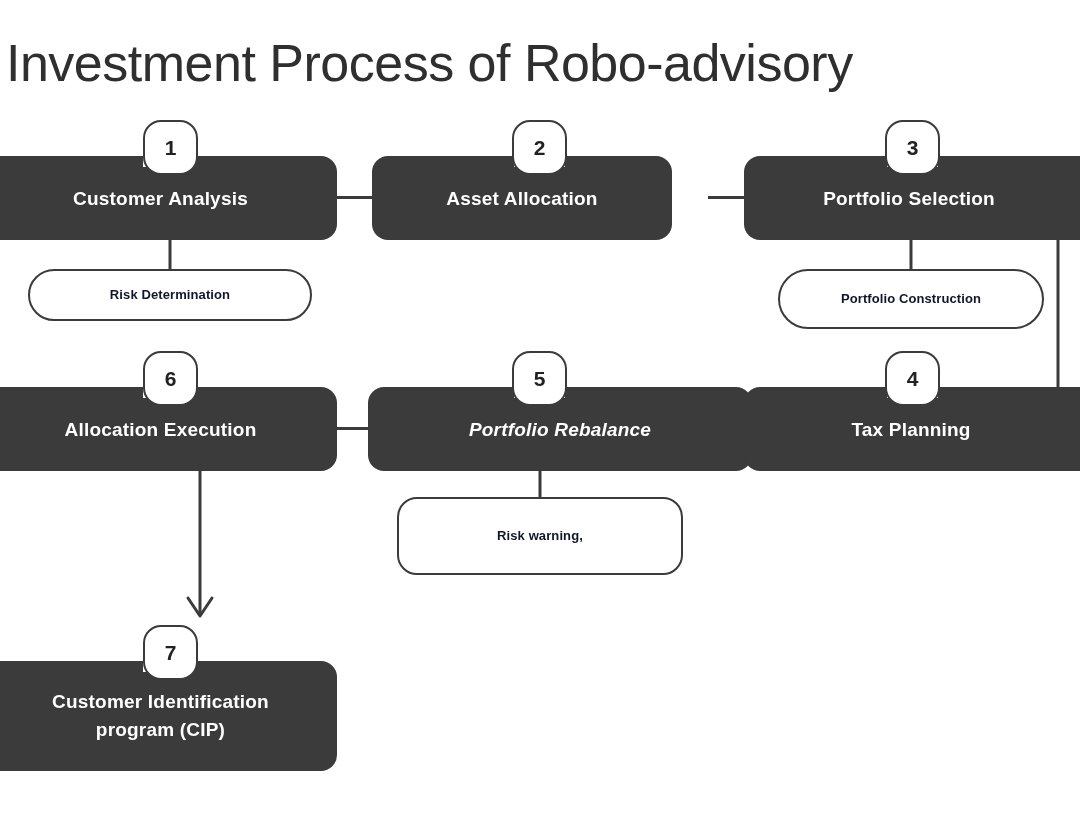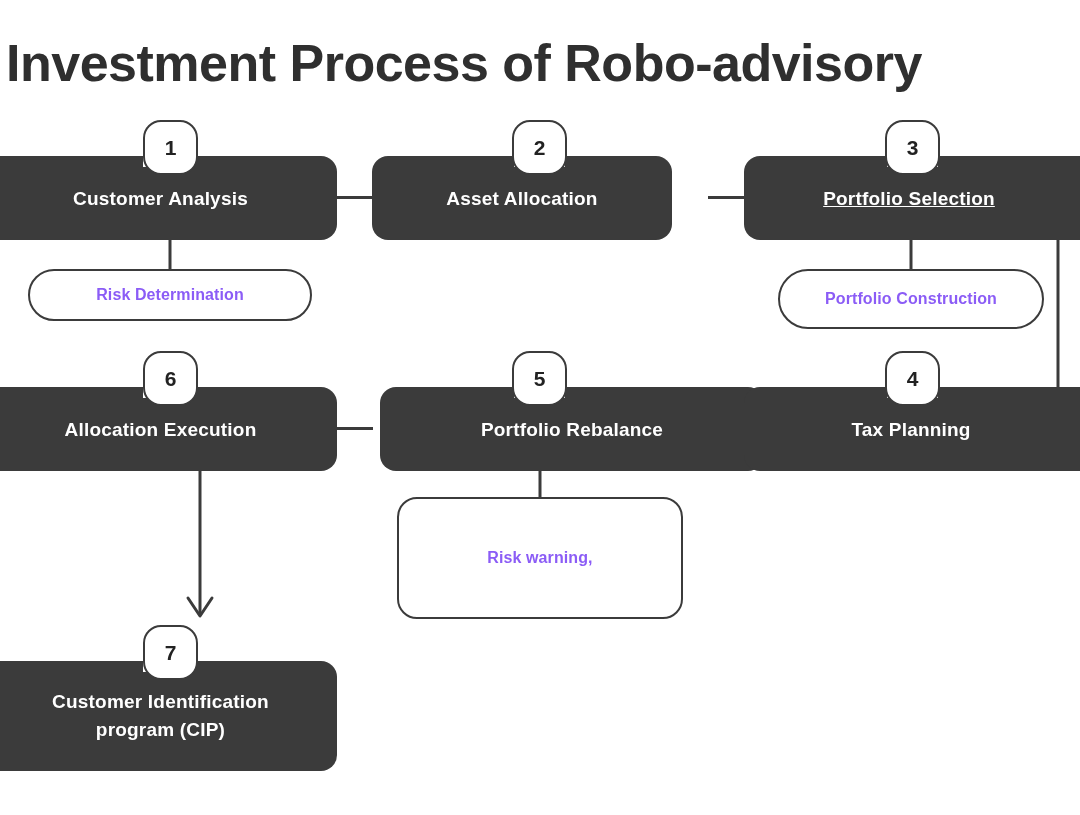--- a/index.html
+++ b/index.html
@@ -17,21 +17,21 @@
     background: #ffffff;
   }
 
   
   #diagram-title {
     position: absolute;
     left: 6px;
     top: 32px;
     font-size: 52px;
     line-height: 62px;
-    font-weight: 700;
+    font-weight: 400;
     letter-spacing: -0.5px;
     color: #2f2f2f;
     white-space: nowrap;
   }
 
   
   #connectors {
     position: absolute;
     left: 0;
     top: 0;
@@ -85,23 +85,23 @@
 
   
   .sub-box {
     position: absolute;
     background: #ffffff;
     border: 2.5px solid #3b3b3b;
     display: flex;
     align-items: center;
     justify-content: center;
     text-align: center;
-    color: #8b5cf6;
+    color: #0f172a;
     font-weight: 700;
-    font-size: 16px;
+    font-size: 13px;
     line-height: 26px;
     letter-spacing: 0.1px;
     padding: 0 12px;
     z-index: 2;
   }
   .sub-box.pill { border-radius: 30px; }
   .sub-box.soft { border-radius: 20px; }
 </style>
 </head>
 <body>
@@ -142,21 +142,21 @@
 
   <div class="stage-box" style="left:372px; top:156px; width:300px; height:84px;">
     <span>Asset Allocation</span>
   </div>
   <div class="badge-cover" style="left:514px; top:153px;"></div>
   <div class="badge" style="left:512px; top:120px;">
     <span>2</span>
   </div>
 
   <div class="stage-box" style="left:744px; top:156px; width:352px; height:84px;">
-    <span style="margin-right:22px;text-decoration:underline;">Portfolio Selection</span>
+    <span style="margin-right:22px;">Portfolio Selection</span>
   </div>
   <div class="badge-cover" style="left:887px; top:153px;"></div>
   <div class="badge" style="left:885px; top:120px;">
     <span>3</span>
   </div>
 
   <div class="sub-box pill" style="left:28px; top:269px; width:284px; height:52px;">
     <span>Risk Determination</span>
   </div>
 
@@ -165,37 +165,37 @@
   </div>
 
   <div class="stage-box" style="left:-16px; top:387px; width:353px; height:84px;">
     <span>Allocation Execution</span>
   </div>
   <div class="badge-cover" style="left:143px; top:384px;"></div>
   <div class="badge" style="left:143px; top:351px;">
     <span>6</span>
   </div>
 
-  <div class="stage-box" style="left:380px; top:387px; width:384px; height:84px;">
+  <div class="stage-box" style="left:368px; top:387px; width:384px; height:84px;font-style:italic;">
     <span>Portfolio Rebalance</span>
   </div>
   <div class="badge-cover" style="left:514px; top:384px;"></div>
   <div class="badge" style="left:512px; top:351px;">
     <span>5</span>
   </div>
 
   <div class="stage-box" style="left:744px; top:387px; width:352px; height:84px;">
     <span style="margin-right:18px;">Tax Planning</span>
   </div>
   <div class="badge-cover" style="left:887px; top:384px;"></div>
   <div class="badge" style="left:885px; top:351px;">
     <span>4</span>
   </div>
 
-  <div class="sub-box soft" style="left:397px; top:497px; width:286px; height:122px; flex-direction:column;">
+  <div class="sub-box soft" style="left:397px; top:497px; width:286px; height:78px; flex-direction:column;">
     <span>Risk warning,</span>
   </div>
 
   <div class="stage-box two-line" style="left:-16px; top:661px; width:353px; height:110px; flex-direction:column;">
     <span>Customer Identification</span>
     <span>program (CIP)</span>
   </div>
   <div class="badge-cover" style="left:143px; top:658px;"></div>
   <div class="badge" style="left:143px; top:625px;">
     <span>7</span>

